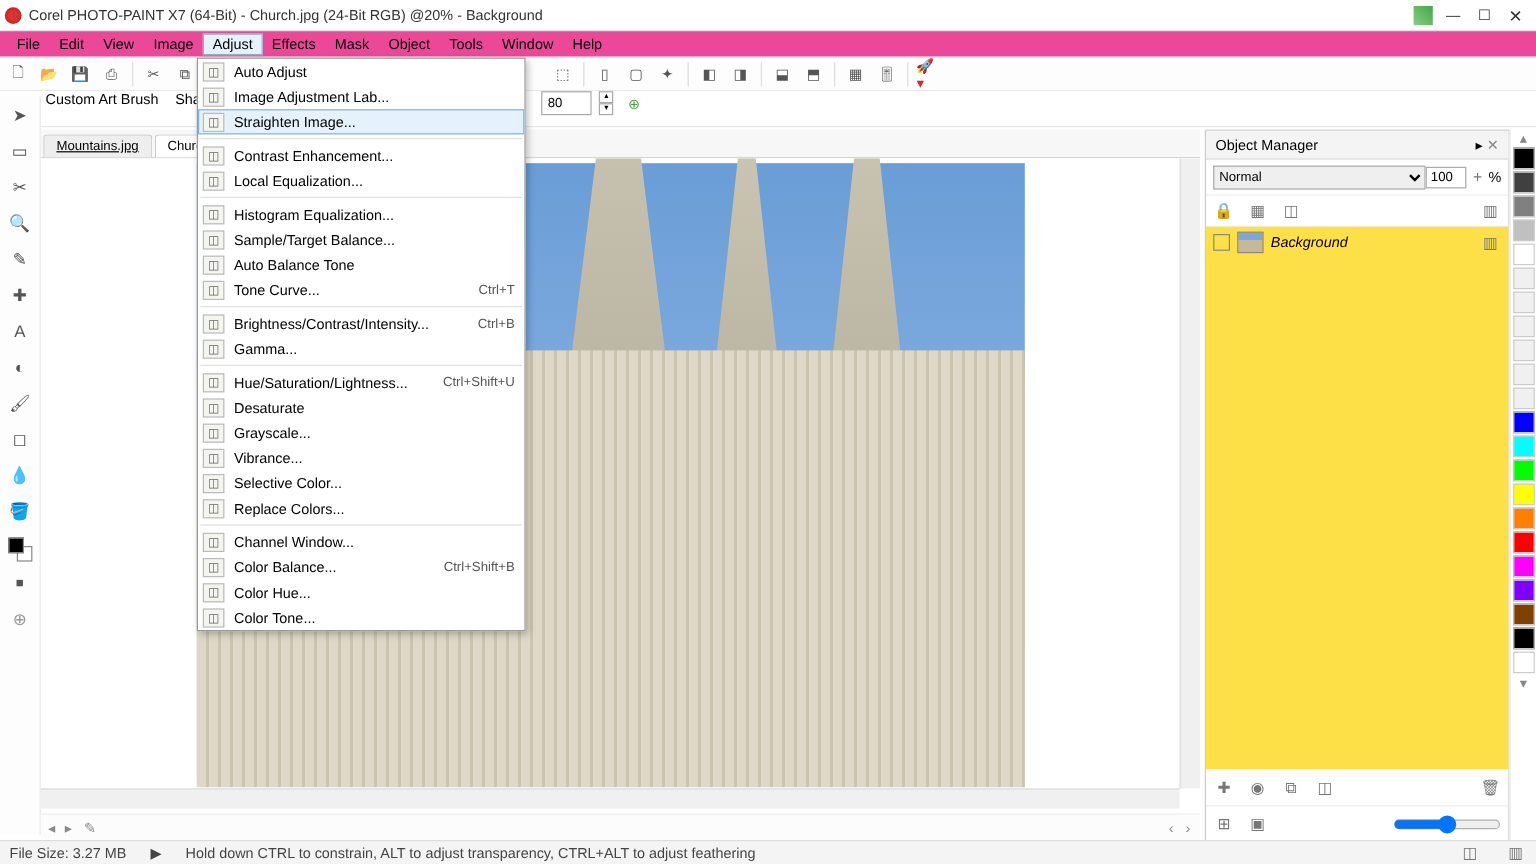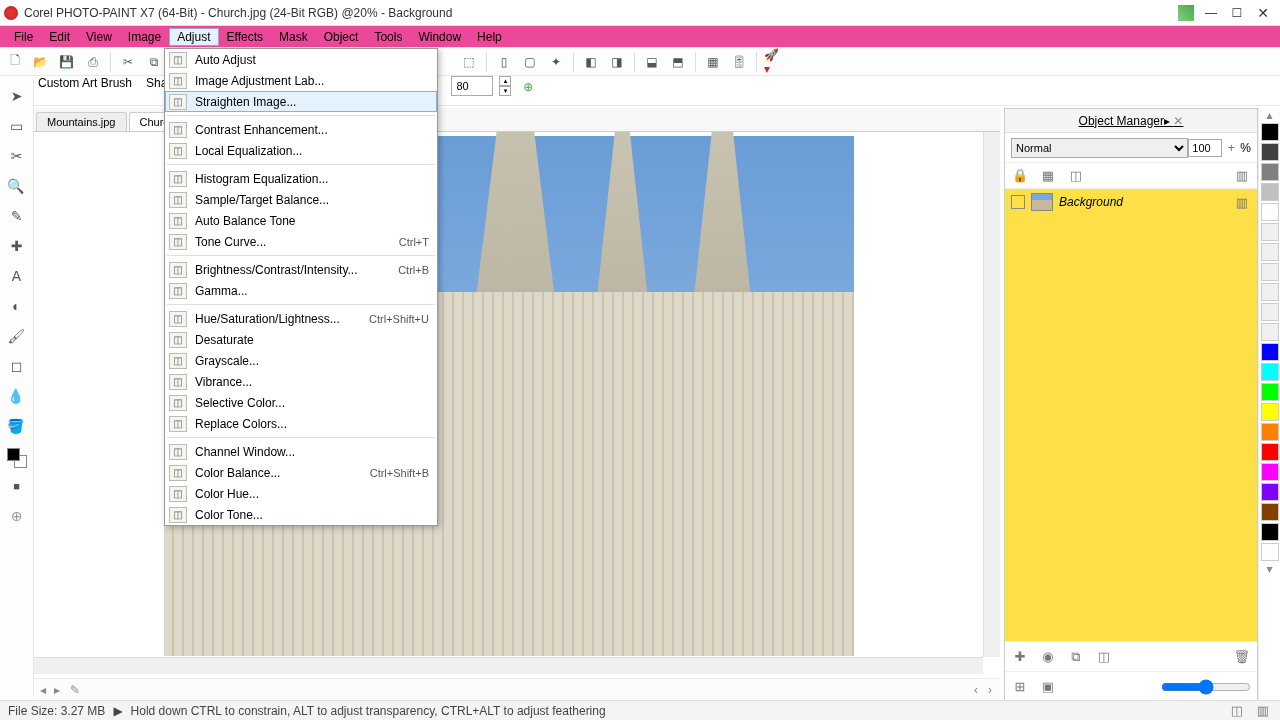--- a/index.html
+++ b/index.html
@@ -16,49 +16,49 @@
 .toolbar { height: 28px; display: flex; align-items: center; padding: 0 4px; gap: 4px; border-bottom: 1px solid #e8e8e8; background:#fdfdfd;}
 .tbtn { width: 22px; height: 22px; display:flex; align-items:center; justify-content:center; color:#555; cursor:pointer; border:1px solid transparent;}
 .tsep{width:1px;height:20px;background:#ddd;margin:0 2px;}
 .propbar { height: 30px; display:flex; align-items:flex-start; padding:0 6px; gap:6px; border-bottom:1px solid #e8e8e8; background:#fff;}
 .propbar .plabel{padding:0 4px;}
 .propbar .spin{width:42px;height:20px;border:1px solid #aaa;display:flex;align-items:center;padding:0 4px;font-size:11px;}
 .spinbtns{display:flex;flex-direction:column;}
 .spinbtns span{width:12px;height:10px;border:1px solid #aaa;font-size:7px;line-height:7px;text-align:center;cursor:pointer;}
 .tabbar{height:24px;display:flex;align-items:flex-end;padding:0 2px;background:#f7f7f7;border-bottom:1px solid #ccc;margin-left:34px;}
 .doctab{padding:3px 10px;border:1px solid #ccc;border-bottom:none;background:#fff;margin-right:2px;cursor:pointer;font-size:11px;border-radius:3px 3px 0 0;}
-.doctab.inactive{background:#eee;}
+.doctab.inactive{background:#eee;text-decoration:underline;}
 .workarea{position:absolute;left:34px;top:132px;right:280px;bottom:46px;background:#fff;overflow:hidden;}
 .canvaswrap{position:absolute;left:0;top:0;right:17px;bottom:17px;background:#fff;display:flex;align-items:flex-start;justify-content:center;}
 .canvas{width:690px;height:520px;background:linear-gradient(#6a9dd6 0%,#7aa8dd 30%,#b8b8a8 35%,#d8d4c4 38%,#e8e4d8 100%);position:relative;margin-top:4px;}
 .church{position:absolute;left:0;right:0;top:30%;bottom:0;background:repeating-linear-gradient(90deg,#ddd8c8 0 8px,#cac4b0 8px 10px);}
 .spire{position:absolute;background:linear-gradient(#cfc9b8,#b8b2a0);clip-path:polygon(50% 0,100% 100%,0 100%);}
 .scroll-v{position:absolute;right:0;top:0;bottom:17px;width:17px;background:#f0f0f0;border-left:1px solid #ddd;}
 .scroll-h{position:absolute;left:0;right:17px;bottom:0;height:17px;background:#f0f0f0;border-top:1px solid #ddd;}
 .ltoolbar{position:absolute;left:0;top:80px;width:34px;bottom:24px;background:#fdfdfd;border-right:1px solid #e8e8e8;display:flex;flex-direction:column;align-items:center;padding-top:4px;gap:6px;}
 .ltool{width:24px;height:24px;display:flex;align-items:center;justify-content:center;color:#555;cursor:pointer;font-size:14px;}
 .fgbg{position:relative;width:20px;height:20px;margin-top:4px;}
 .fgbg .fg{position:absolute;left:0;top:0;width:13px;height:13px;background:#000;border:1px solid #888;}
 .fgbg .bg{position:absolute;right:0;bottom:0;width:13px;height:13px;background:#fff;border:1px solid #888;}
 .rpanel{position:absolute;right:22px;top:108px;width:254px;bottom:18px;background:#fff;border:1px solid #ccc;display:flex;flex-direction:column;}
-.rpanel .phead{height:24px;background:#f4f4f4;border-bottom:1px solid #ddd;display:flex;align-items:center;padding:0 8px;font-size:12px;justify-content:center;text-decoration:underline;}
+.rpanel .phead{height:24px;background:#f4f4f4;border-bottom:1px solid #ddd;display:flex;align-items:center;padding:0 8px;font-size:12px;justify-content:space-between;}
 .rpanel .pmode{height:30px;display:flex;align-items:center;padding:0 6px;gap:0;border-bottom:1px solid #eee;}
 .rpanel .pmode select{flex:1;height:20px;border:1px solid #aaa;font-size:11px;}
 .rpanel .opv{width:34px;height:18px;border:1px solid #aaa;font-size:11px;padding:0 3px;}
 .rpanel .picns{height:26px;display:flex;align-items:center;padding:0 6px;gap:10px;border-bottom:1px solid #eee;}
 .rpanel .plist{flex:1;background:#fde047;overflow:auto;}
 .layerrow{display:flex;align-items:center;gap:6px;padding:4px 6px;}
 .layerrow .eye{width:14px;height:14px;border:1px solid #888;}
 .layerrow .thumb{width:22px;height:18px;background:linear-gradient(#7aa8dd 40%,#c8b89a 40%);border:1px solid #888;}
 .layerrow .lname{font-style:italic;}
 .rpanel .pbot{height:30px;border-top:1px solid #eee;display:flex;align-items:center;padding:0 6px;gap:10px;}
 .rpanel .pbot2{height:30px;border-top:1px solid #eee;display:flex;align-items:center;padding:0 6px;gap:10px;}
 .swatchcol{position:absolute;right:0;top:108px;width:22px;bottom:18px;background:#fff;border-left:1px solid #eee;display:flex;flex-direction:column;}
 .swatch{width:18px;height:18px;margin:1px auto;cursor:pointer;border:1px solid #ccc;}
-.statusbar{position:absolute;left:0;right:0;bottom:0;height:20px;background:#f4f4f4;border-top:1px solid #ddd;display:flex;align-items:center;padding:0 8px;gap:8px;font-size:11px;color:#444;}
+.statusbar{position:absolute;left:0;right:0;bottom:0;height:20px;background:#f4f4f4;border-top:1px solid #ddd;display:flex;align-items:center;padding:0 8px;gap:20px;font-size:11px;color:#444;}
 .colortray{position:absolute;left:34px;right:280px;bottom:20px;height:22px;background:#fcfcfc;border-top:1px solid #eee;display:flex;align-items:center;padding:0 8px;color:#aaa;font-style:italic;font-size:11px;justify-content:center;}
 .colortray .navarrow{position:absolute;font-style:normal;color:#888;cursor:pointer;}
 .dropdown{position:absolute;left:164px;top:48px;width:274px;background:#fff;border:1px solid #999;box-shadow:2px 2px 6px rgba(0,0,0,0.25);z-index:100;}
 .dropdown .ditem{display:flex;align-items:center;height:21px;padding:0 8px 0 4px;cursor:pointer;}
 .dropdown .ditem.hover{background:#e5f1fb;border:1px solid #7eb4ea;height:21px;padding:0 7px 0 3px;}
 .dropdown .dicon{width:18px;height:16px;margin-right:8px;display:flex;align-items:center;justify-content:center;font-size:10px;color:#666;border:1px solid #bbb;background:#f5f5f0;}
 .dropdown .dlabel{flex:1;}
 .dropdown .dshort{color:#555;font-size:11px;}
 .dropdown .dsep{height:1px;background:#e0e0e0;margin:3px 2px;}
 .phead .xicon{cursor:pointer;color:#888;}

